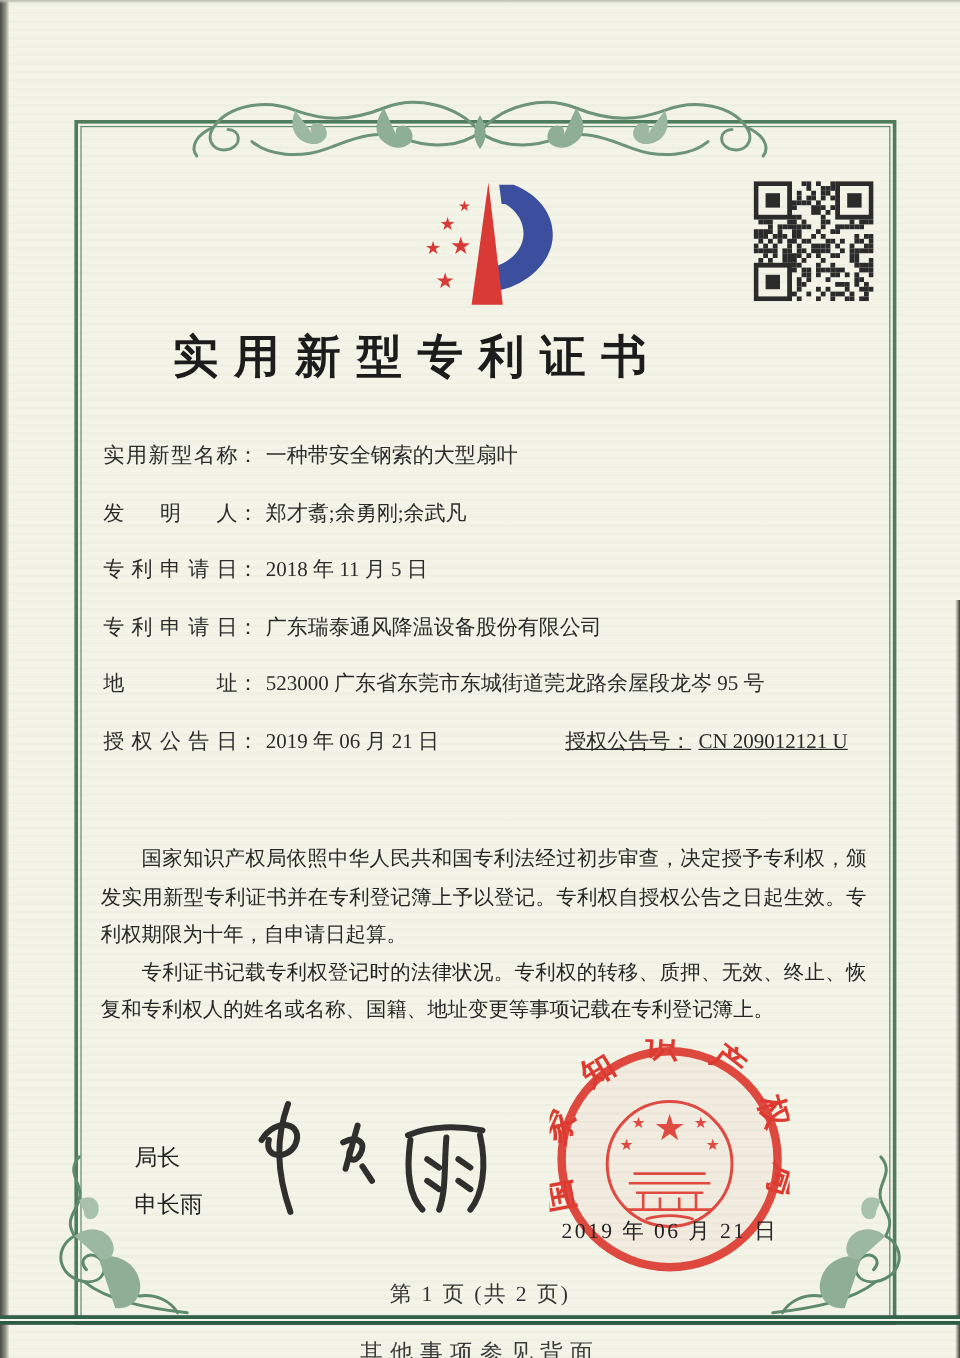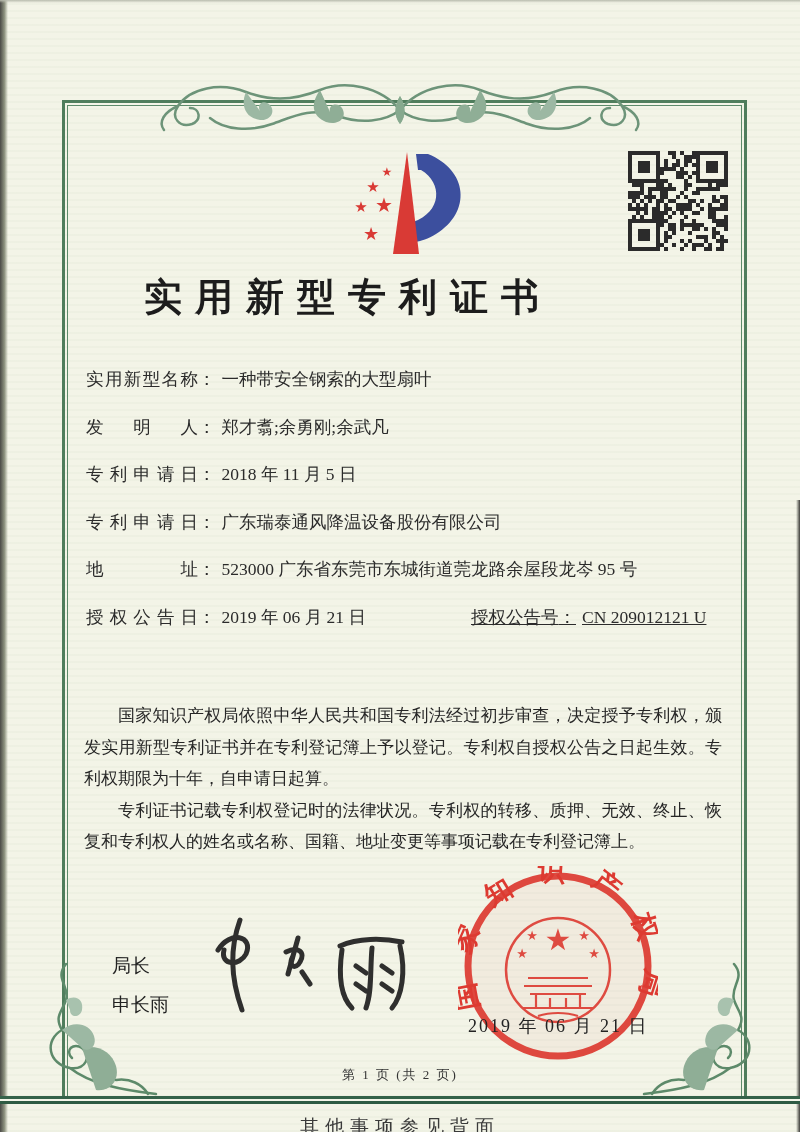--- a/index.html
+++ b/index.html
@@ -35,21 +35,21 @@
          line-height:31.5px;color:#262626;text-align:justify;}
   .paras p{margin:0;text-indent:2em;}
   .signer{position:absolute;left:112px;top:946px;font-size:19px;line-height:39px;
           color:#222;font-family:"Liberation Sans","DejaVu Sans",sans-serif;}
   .signature{position:absolute;left:196px;top:908px;}
   .seal{position:absolute;left:458px;top:866px;width:200px;height:200px;}
   .seal-arc-text{font-size:27px;font-weight:bold;letter-spacing:25px;fill:#dd3a31;}
   .seal-date{position:absolute;left:468px;top:1014px;font-size:18px;letter-spacing:2px;
              color:#232323;z-index:5;}
   .page-info{position:absolute;left:0;top:1066px;width:800px;text-align:center;
-             font-size:13px;letter-spacing:2px;color:#333;}
+             font-size:18px;letter-spacing:2px;color:#333;}
   .bottom-band{position:absolute;left:0;top:1096px;width:800px;height:8px;
                background:linear-gradient(180deg,#35624a 0 3px,#f5f6ea 3px 5px,#2e5b43 5px 8px);}
   .back-note{position:absolute;left:0;top:1114px;width:800px;text-align:center;
              font-size:19px;letter-spacing:6px;color:#3a3a3a;}
   .qr{position:absolute;left:628px;top:151px;width:100px;height:100px;}
   .logo{position:absolute;left:330px;top:146px;}
   svg text.star{fill:#d93a35;}
 </style>
 </head>
 <body>

